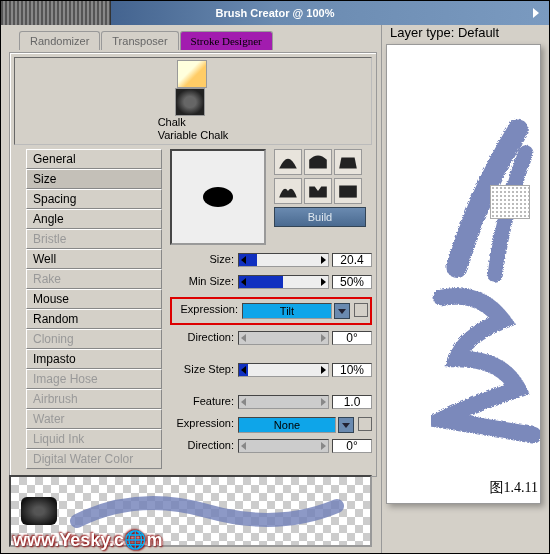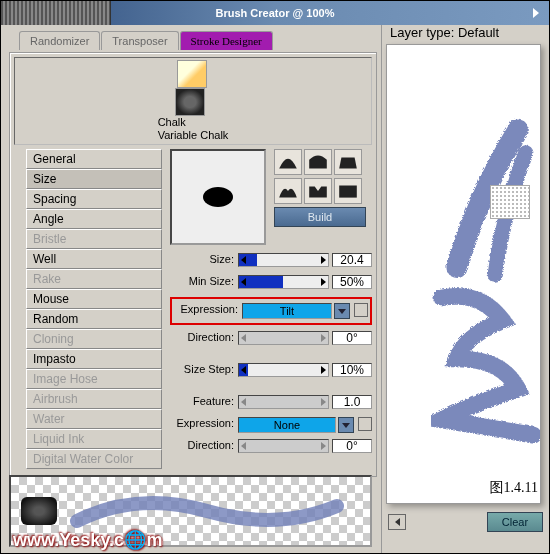--- a/index.html
+++ b/index.html
@@ -240,19 +240,15 @@
             </defs>
           <g filter="url(#rough)" stroke="#6575b0" fill="none" stroke-linecap="round" opacity="0.85">
             <path d="M130 40 Q80 120 50 220" stroke-width="28"></path>
             <path d="M140 70 Q110 150 100 230" stroke-width="20"></path>
             <path d="M30 260 Q80 250 110 290 Q60 310 50 340 Q110 340 130 380 Q70 400 30 420 L150 440" stroke-width="22"></path>
           </g>
         </svg>
         <div class="texture"></div>
         <div class="figlabel">图1.4.11</div>
       </div>
-      <div class="right-bottom">
-        <div class="scroll-btn"></div>
-        <div class="clear-btn">Clear</div>
-      </div>
     </div>
   </div>
 </div>
 
 </body></html>

